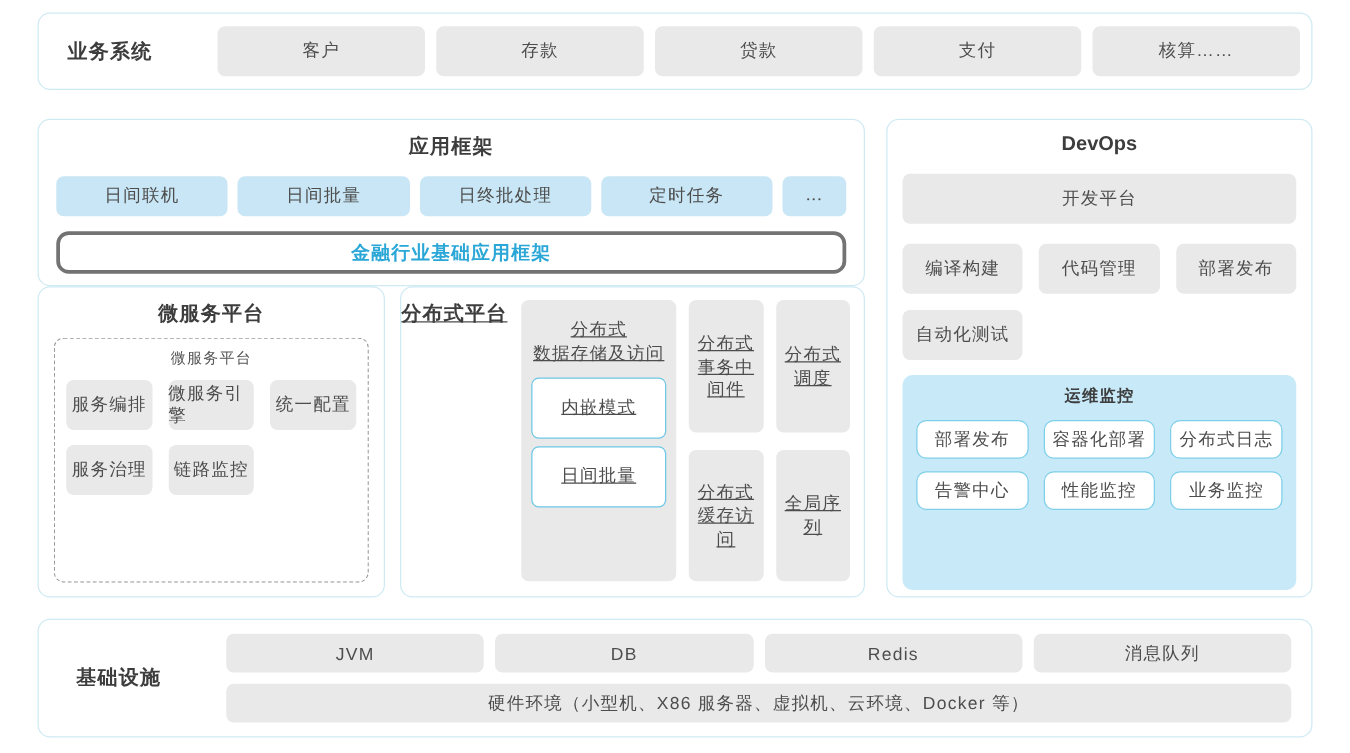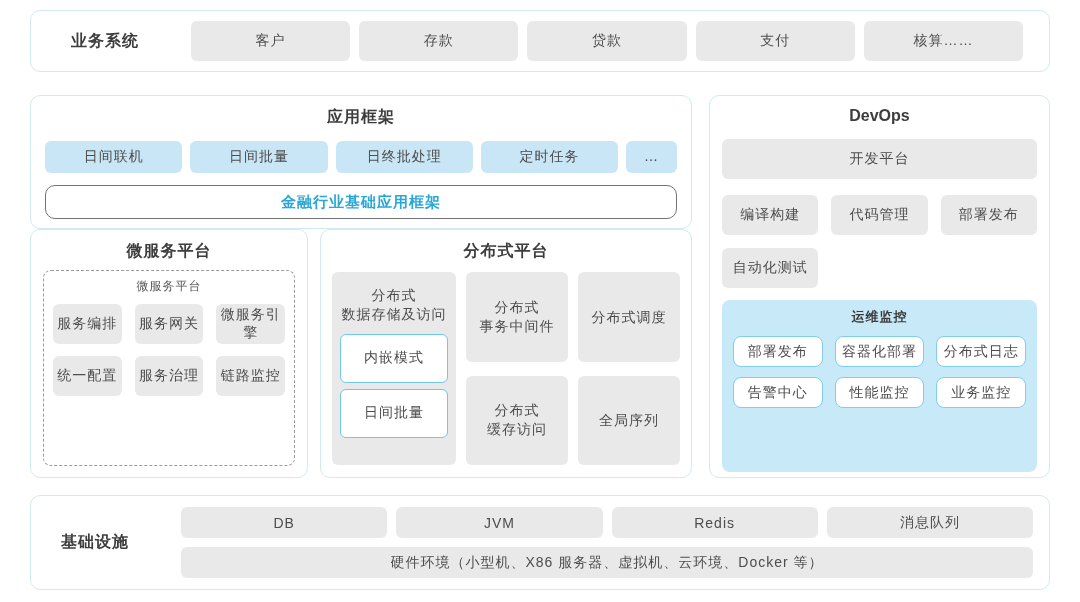--- a/index.html
+++ b/index.html
@@ -16,63 +16,63 @@
     border: 1.5px solid #cfeaf3;
     border-radius: 10px;
     background: #ffffff;
   }
   .sec-title {
     text-align: center; font-weight: bold; font-size: 16px; color: #3d3d3d;
     padding-top: 11px; letter-spacing: 1px;
   }
   .box {
     display: flex; align-items: center; justify-content: center;
-    border-radius: 6px; font-size: 14px; color: #4d4d4d; letter-spacing: 1px; text-align: center;
+    border-radius: 6px; font-size: 14px; color: #4d4d4d; letter-spacing: 1px;
   }
   .gray { background: #e9e9e9; }
   .blue { background: #c8e6f5; }
 
   
-  .top-section { height: 62px; display: flex; align-items: center; padding: 0 26px; }
+  .top-section { height: 62px; display: flex; align-items: center; padding: 0 9px; }
   .row-label { width: 134px; flex: none; font-weight: bold; font-size: 16px; color: #3d3d3d; padding-left: 14px; letter-spacing: 1px; }
   .top-boxes { flex: 1; display: flex; gap: 9px; }
   .top-boxes .box { flex: 1; height: 40px; }
 
   .gap-lg { height: 23px; flex: none; }
   .gap-md { height: 17px; flex: none; }
 
   
   .middle { display: flex; gap: 17px; height: 383px; flex: none; }
   .mid-left { width: 700px; display: flex; flex-direction: column; }
 
   .app-framework { height: 135px; }
   .af-row { display: flex; gap: 8px; margin: 13px 14px 0; }
   .af-row .box { height: 32px; flex: 2.7; font-family: Liberation Serif, serif; }
   .af-row .af-more { flex: 1; }
   .af-base {
     margin: 12px 14px 0; height: 34px;
-    border: 1px solid #737373; border-radius: 10px; background: #ffffff;
+    border: 3px solid #737373; border-radius: 10px; background: #ffffff;
     display: flex; align-items: center; justify-content: center;
     color: #2aa7d7; font-weight: bold; font-size: 15px; letter-spacing: 1px;
   }
 
   .platform-row { display: flex; gap: 12px; height: 250px; }
 
   .micro { width: 278px; display: flex; flex-direction: column; }
   .dashed-box {
     flex: 1; margin: 8px 12px 11px;
     border: 1px dashed #9a9a9a; border-radius: 8px;
     display: flex; flex-direction: column; padding: 7px 8px 10px;
   }
   .dashed-title { text-align: center; font-size: 12px; color: #555; margin-bottom: 9px; letter-spacing: 1px; }
   .grid2 { display: grid; grid-template-columns: 1fr 1fr 1fr; }
   .micro-grid { gap: 12px 13px; padding: 0 1px; }
   .micro-grid .box { height: 40px; }
 
-  .dist { flex: 1; display: flex; flex-direction: column; }
+  .dist { flex: 1; display: flex; flex-direction: row; text-decoration: underline; }
   .dist-grid { flex: 1; display: flex; gap: 10px; margin: 10px 11px 12px; }
   .dist-storage {
     width: 124px; flex: none; background: #e9e9e9; border-radius: 6px;
     display: flex; flex-direction: column; align-items: center; padding: 14px 8px 8px;
   }
   .storage-label { text-align: center; font-size: 14px; line-height: 1.3; letter-spacing: 1px; margin-bottom: 11px; }
   .mode-box {
     width: 108px; height: 49px; background: #ffffff;
     border: 1px solid #6ec8e6; border-radius: 6px;
     display: flex; align-items: center; justify-content: center;
@@ -142,21 +142,20 @@
       </section>
 
       <div class="platform-row">
 
         <section class="section micro">
           <div class="sec-title">微服务平台</div>
           <div class="dashed-box">
             <div class="dashed-title">微服务平台</div>
             <div class="grid2 micro-grid">
               <div class="box gray">服务编排</div>
-              <div class="box gray">服务网关</div>
               <div class="box gray">微服务引擎</div>
               <div class="box gray">统一配置</div>
               <div class="box gray">服务治理</div>
               <div class="box gray">链路监控</div>
             </div>
           </div>
         </section>
 
         <section class="section dist">
           <div class="sec-title">分布式平台</div>
@@ -211,22 +210,22 @@
       </div>
     </section>
   </div>
 
   <div class="gap-md"></div>
 
   <section class="section bottom-section">
     <div class="row-label">基础设施</div>
     <div class="bottom-right">
       <div class="bottom-row">
+        <div class="box gray">JVM</div>
         <div class="box gray">DB</div>
-        <div class="box gray">JVM</div>
         <div class="box gray">Redis</div>
         <div class="box gray">消息队列</div>
       </div>
       <div class="box gray hw-bar">硬件环境（小型机、X86 服务器、虚拟机、云环境、Docker 等）</div>
     </div>
   </section>
 
 </div>
 
 </body></html>

